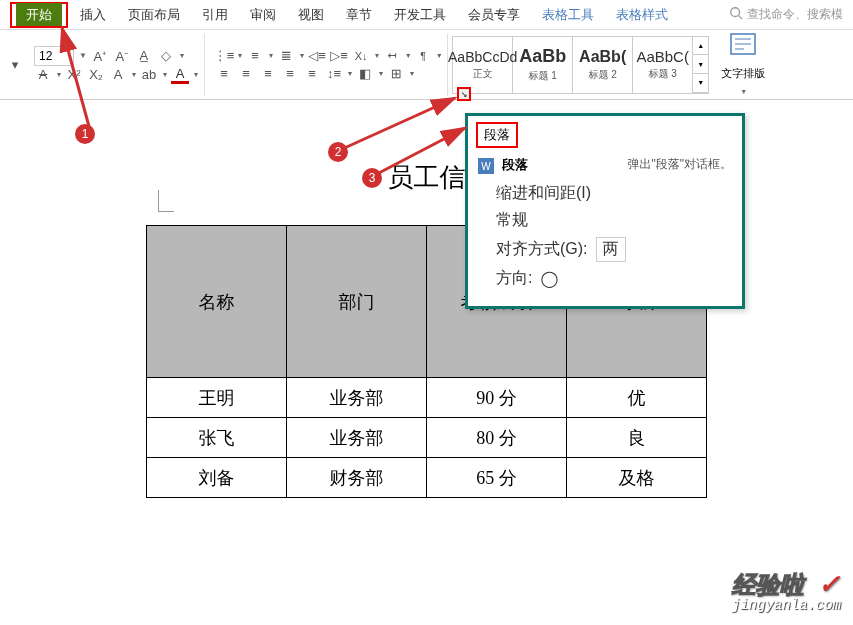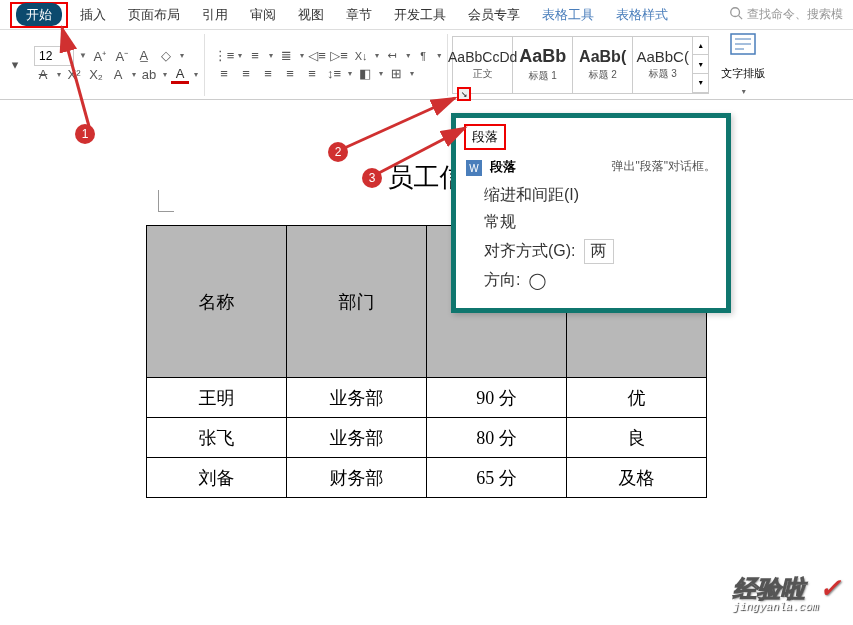--- a/index.html
+++ b/index.html
@@ -20,23 +20,23 @@
       padding-left: 6px;
       gap: 2px;
     }
     .tab {
       padding: 4px 10px;
       font-size: 13px;
       color: #333;
       cursor: pointer;
     }
     .tab.active {
-      background: #0c4a6e;
+      background: #4d7c0f;
       color: #fff;
-      border-radius: 10px;
+      border-radius: 0;
     }
     .tab.context { color: #4a7ebb; }
     .tab-highlight {
       border: 2px solid #e00;
       padding: 2px 4px;
       margin-left: 4px;
     }
     .search-box {
       margin-left: auto;
       margin-right: 10px;
@@ -131,25 +131,25 @@
       border: 2px solid #e00;
       background: #f0f0f0;
       font-size: 8px;
       display: flex;
       align-items: center;
       justify-content: center;
       cursor: pointer;
     }
     .tooltip-box {
       position: absolute;
-      left: 451px;
+      left: 465px;
       top: 113px;
       width: 280px;
       background: #fff;
-      border: 5px solid #0f766e;
+      border: 3px solid #0f766e;
       box-shadow: 2px 2px 6px rgba(0,0,0,0.2);
       padding-bottom: 10px;
       z-index: 10;
     }
     .tooltip-title {
       margin: 6px 8px;
       padding: 2px 6px;
       font-size: 13px;
       border: 2px solid #e00;
       display: inline-block;
@@ -235,21 +235,21 @@
     .wm-main {
       font-size: 24px;
       font-weight: bold;
       color: #fff;
       -webkit-text-stroke: 1px #555;
       text-shadow: 1px 1px 2px rgba(0,0,0,0.5);
       font-style: italic;
     }
     .wm-check { color: #d03030; font-size: 26px; -webkit-text-stroke: 0; }
     .wm-sub {
-      font-size: 11px;
+      font-size: 14px;
       color: #fff;
       text-shadow: 1px 1px 1px #333;
       font-style: italic;
       margin-top: -4px;
     }
     .page-corner {
       position: absolute;
       left: 158px;
       top: 190px;
       width: 16px;

